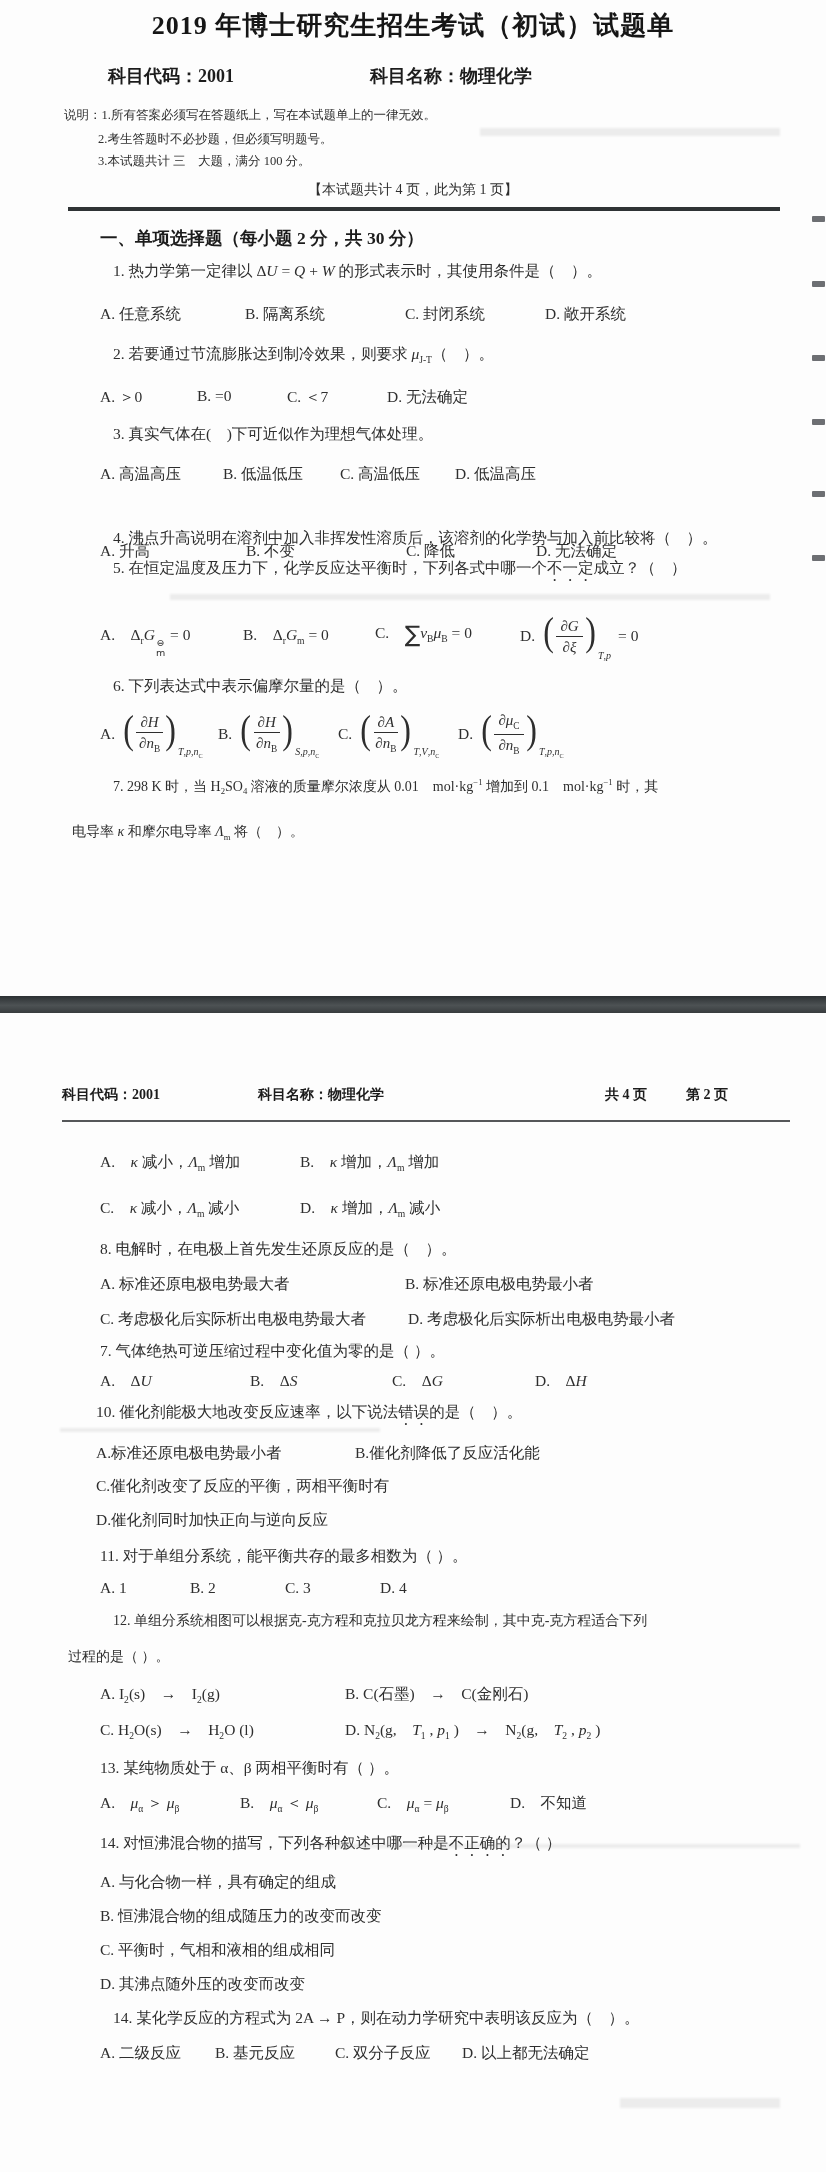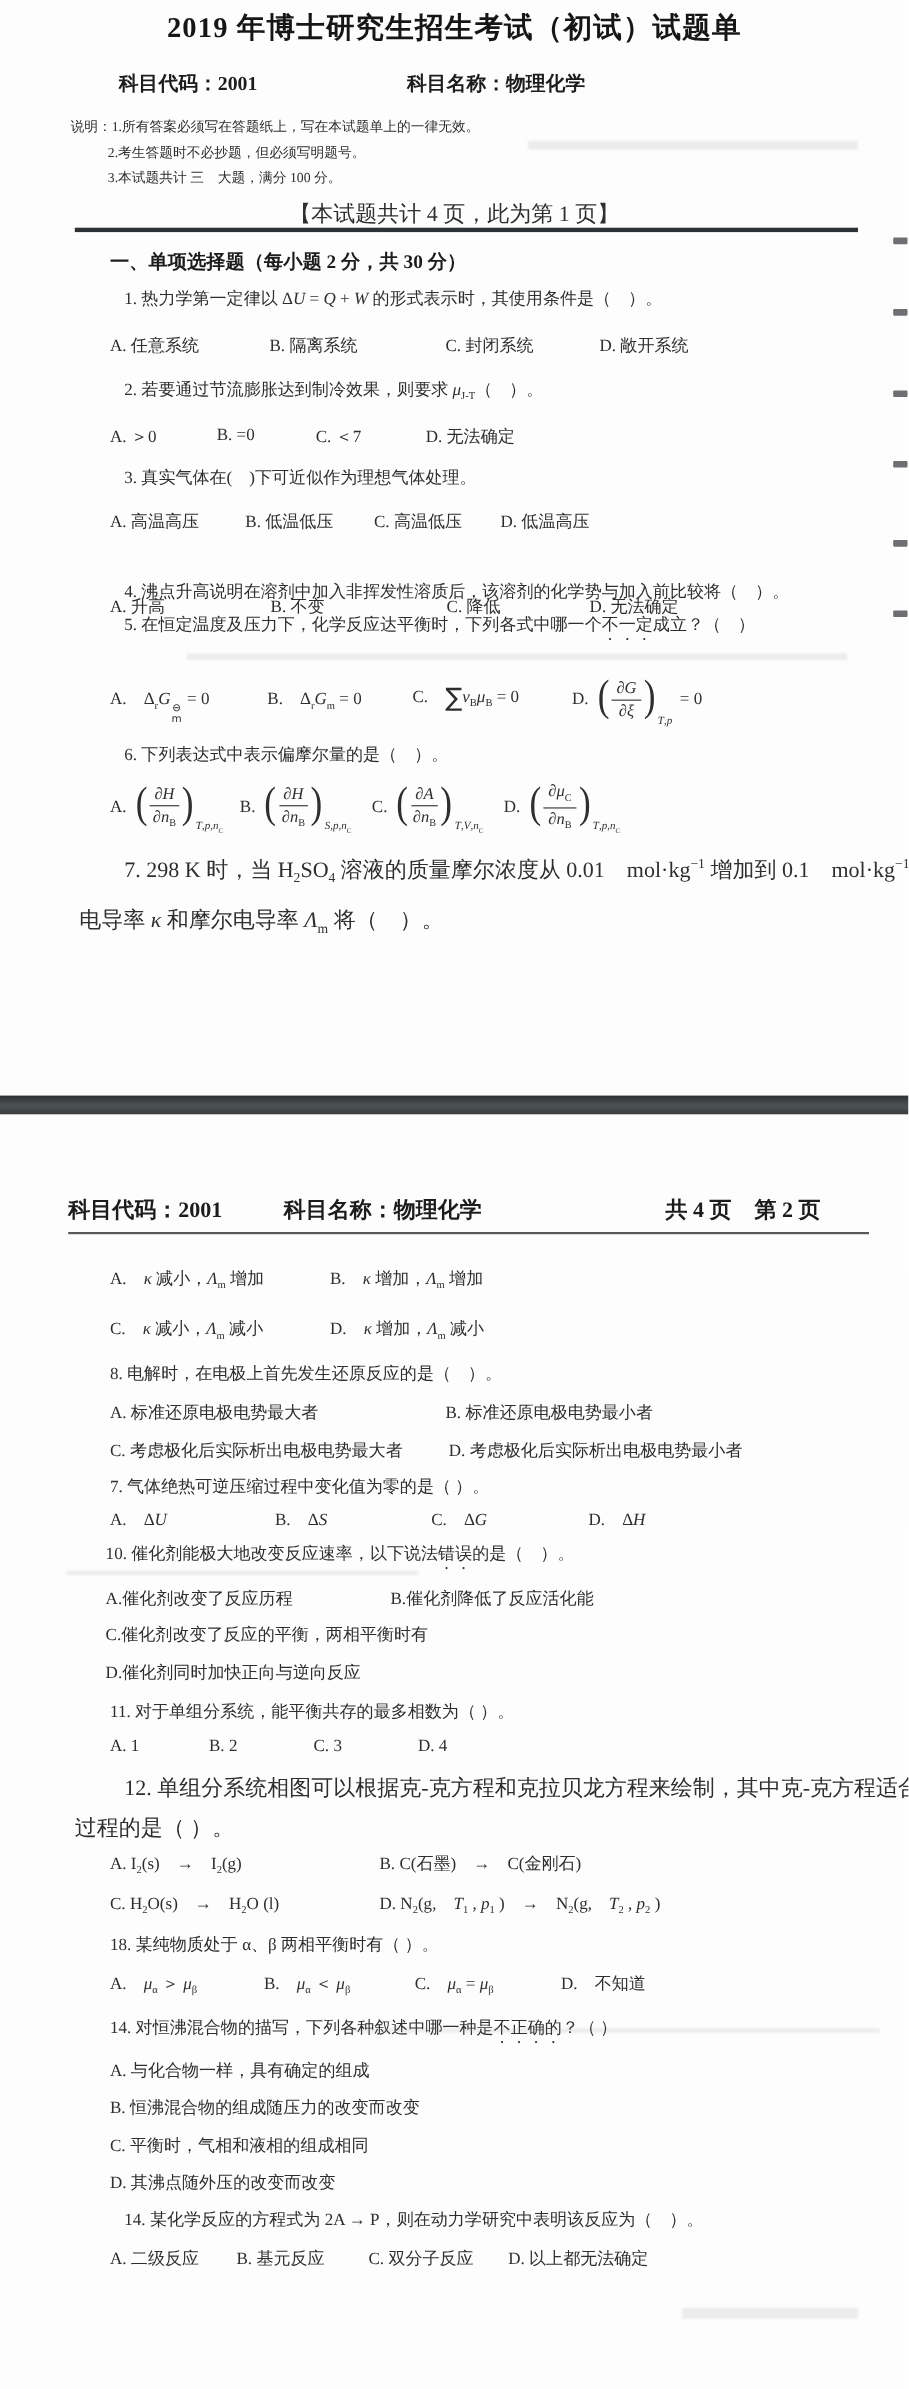--- a/index.html
+++ b/index.html
@@ -9,21 +9,21 @@
     font-family:"Liberation Serif","DejaVu Serif","DejaVu Sans",serif;
     color:#2e2e2e;
   }
   .title {
     position:absolute; top:8px; left:0; width:100%; text-align:center;
     font-size:26px; font-weight:bold; color:#161616; letter-spacing:1px; white-space:nowrap;
   }
   .ln { position:absolute; white-space:nowrap; font-size:15.5px; color:#2e2e2e; }
   .b  { font-weight:bold; color:#1c1c1c; }
   .small { font-size:12.5px; }
-  .mid { font-size:20px; }
+  .mid { font-size:14px; }
   .hdr1 { font-size:18px; }
   .sect { font-size:17.5px; }
   .center { left:0; width:100%; text-align:center; }
   .row { position:absolute; left:0; width:100%; height:26px; }
   .opt { position:absolute; top:0; white-space:nowrap; font-size:15.5px; color:#2e2e2e; }
   sub,sup { font-size:.62em; }
   i { font-style:italic; }
   .rule1 { position:absolute; left:68px; top:207px; width:712px; height:4px; background:#2f3335; }
   .rule2 { position:absolute; left:62px; top:1120px; width:728px; height:2px; background:#555759; }
   .band  { position:absolute; left:0; top:996px; width:826px; height:17px;
@@ -213,21 +213,21 @@
     <div class="ln" style="left:100px; top:1341px">7. 气体绝热可逆压缩过程中变化值为零的是（ ）。</div>
     <div class="row" style="top:1371px">
       <span class="opt" style="left:100px">A.　Δ<i>U</i></span>
       <span class="opt" style="left:250px">B.　Δ<i>S</i></span>
       <span class="opt" style="left:392px">C.　Δ<i>G</i></span>
       <span class="opt" style="left:535px">D.　Δ<i>H</i></span>
     </div>
 
     <div class="ln" style="left:96px; top:1402px">10. 催化剂能极大地改变反应速率，以下说法<em class="dots">错误</em>的是（　）。</div>
     <div class="row" style="top:1443px">
-      <span class="opt" style="left:96px">A.催化剂改变了反应历程</span>
+      <span class="opt" style="left:96px">A.标准还原电极电势最小者</span>
       <span class="opt" style="left:355px">B.催化剂降低了反应活化能</span>
     </div>
     <div class="row" style="top:1476px">
       <span class="opt" style="left:96px">C.催化剂改变了反应的平衡，两相平衡时有</span>
     </div>
     <div class="row" style="top:1510px">
       <span class="opt" style="left:96px">D.催化剂同时加快正向与逆向反应</span>
     </div>
 
     <div class="ln" style="left:100px; top:1546px">11. 对于单组分系统，能平衡共存的最多相数为（ ）。</div>
@@ -242,21 +242,21 @@
     <div class="ln mid" style="left:68px;  top:1648px">过程的是（ ）。</div>
     <div class="row" style="top:1684px">
       <span class="opt" style="left:100px">A. I<sub>2</sub>(s)　→　I<sub>2</sub>(g)</span>
       <span class="opt" style="left:345px">B. C(石墨)　→　C(金刚石)</span>
     </div>
     <div class="row" style="top:1720px">
       <span class="opt" style="left:100px">C. H<sub>2</sub>O(s)　→　H<sub>2</sub>O (l)</span>
       <span class="opt" style="left:345px">D. N<sub>2</sub>(g,　<i>T</i><sub>1</sub> , <i>p</i><sub>1</sub> )　→　N<sub>2</sub>(g,　<i>T</i><sub>2</sub> , <i>p</i><sub>2</sub> )</span>
     </div>
 
-    <div class="ln" style="left:100px; top:1758px">18. 某纯物质处于 α、β 两相平衡时有（ ）。</div>
+    <div class="ln" style="left:100px; top:1758px">13. 某纯物质处于 α、β 两相平衡时有（ ）。</div>
     <div class="row" style="top:1793px">
       <span class="opt" style="left:100px">A.　<i>μ</i><sub>α</sub> ＞ <i>μ</i><sub>β</sub></span>
       <span class="opt" style="left:240px">B.　<i>μ</i><sub>α</sub> ＜ <i>μ</i><sub>β</sub></span>
       <span class="opt" style="left:377px">C.　<i>μ</i><sub>α</sub> = <i>μ</i><sub>β</sub></span>
       <span class="opt" style="left:510px">D.　不知道</span>
     </div>
 
     <div class="ln" style="left:100px; top:1833px">14. 对恒沸混合物的描写，下列各种叙述中哪一种是<em class="dots">不正确的</em>？（ ）</div>
     <div class="row" style="top:1872px">
       <span class="opt" style="left:100px">A. 与化合物一样，具有确定的组成</span>

